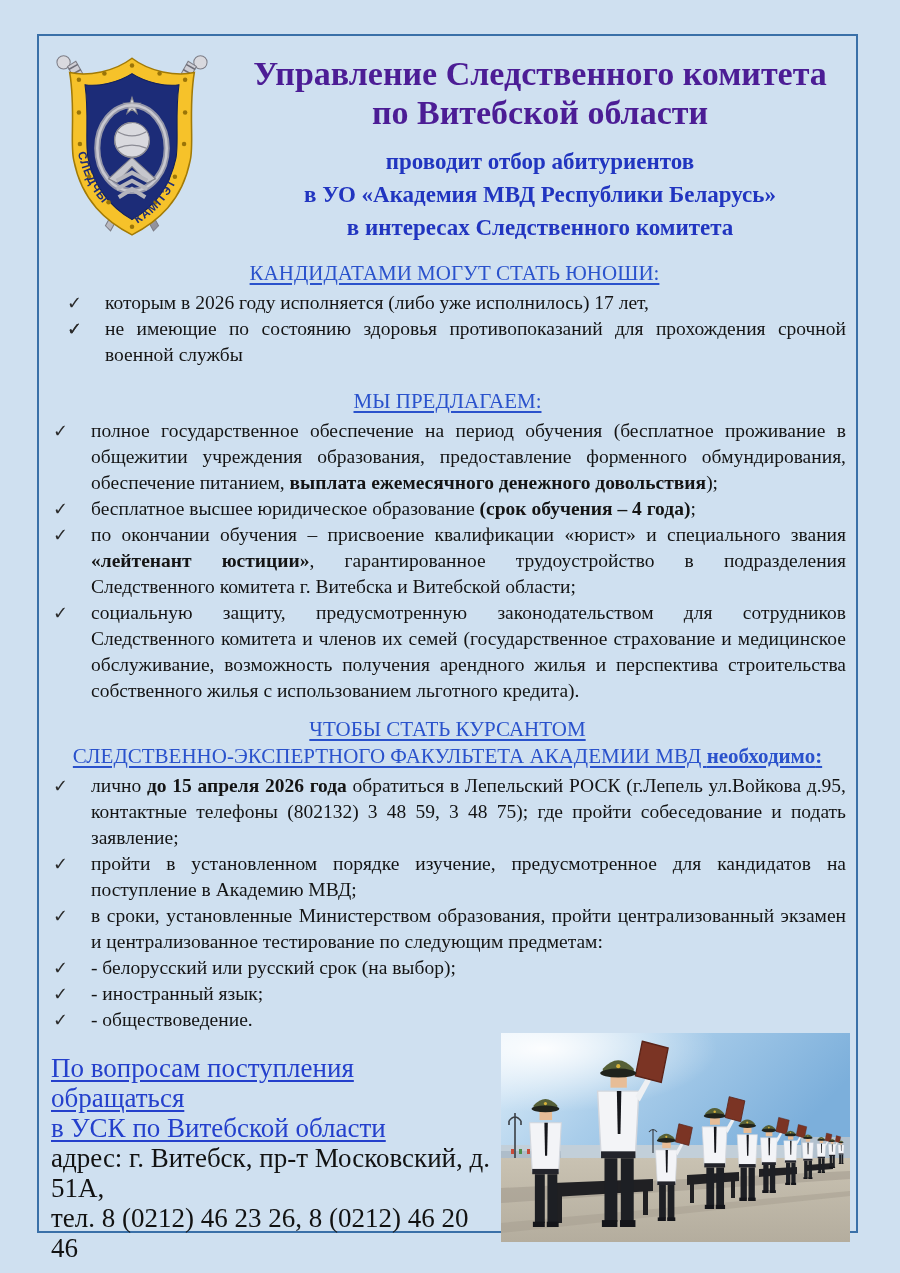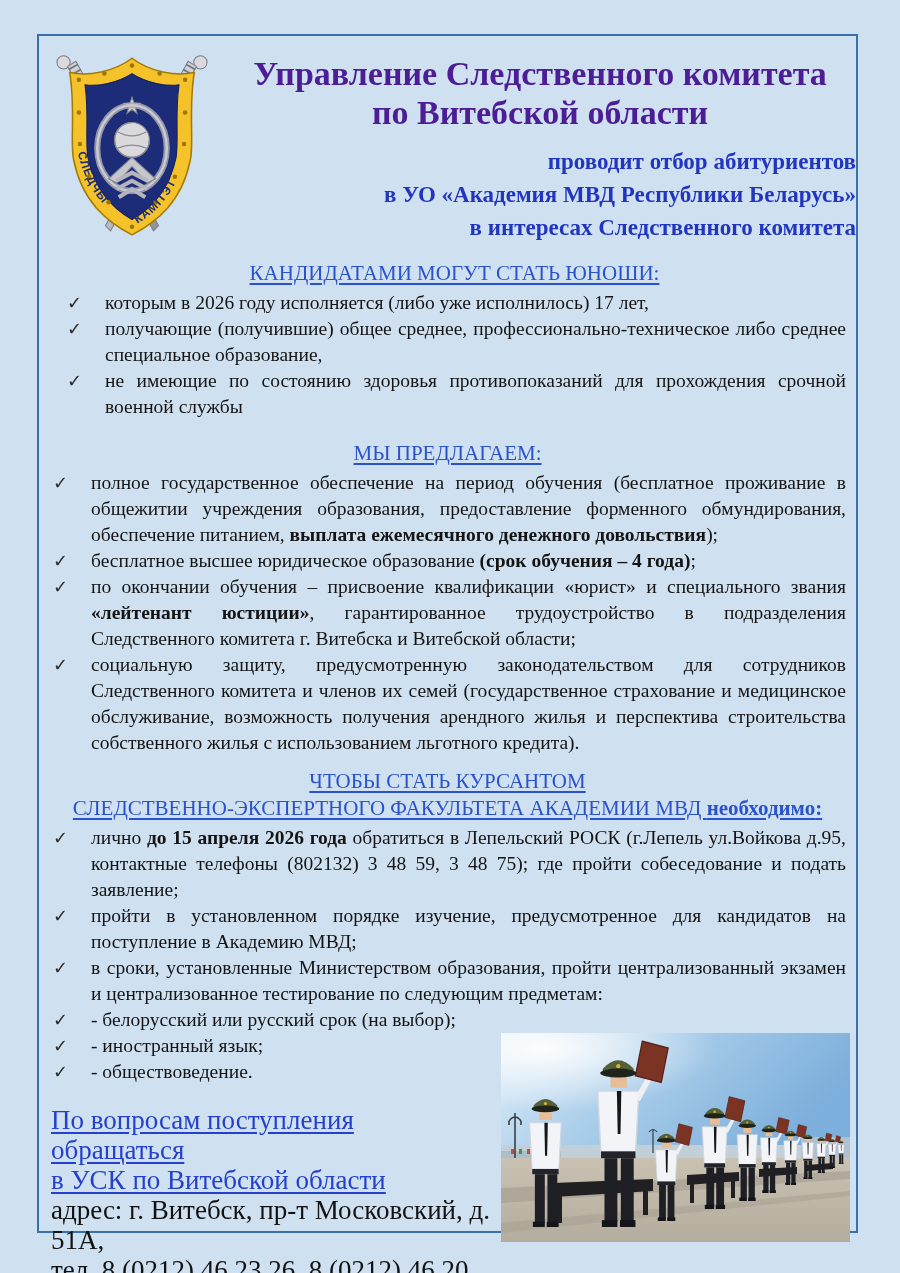--- a/index.html
+++ b/index.html
@@ -11,21 +11,21 @@
   .frame{
     position:absolute; left:37px; top:34px;
     width:817px; height:1195px;
     border:2px solid #3a70a8;
   }
   
   .emblem{ position:absolute; left:4px; top:10px; width:178px; height:192px; }
   
   .header{ margin-left:185px; padding-top:18px; text-align:center; }
   .title{ font-size:34px; font-weight:bold; color:#4c1d95; line-height:39px; }
-  .subtitle{ margin-top:13px; font-size:23px; font-weight:bold; color:#2135c0; line-height:33px;text-align:right; }
+  .subtitle{ margin-top:13px; font-size:23px; font-weight:bold; color:#2135c0; line-height:33px; }
   
   .sec-h{
     text-align:center; color:#2a52cc; font-size:21px; line-height:27px;
     text-decoration:underline; text-underline-offset:3px;
   }
   .sec-h .b{ font-weight:bold; }
   .sec1{ margin-top:16px;padding-left:14px; }
   .sec2{ margin-top:20px; }
   .sec3{ margin-top:12px; }
   ul.blist{ list-style:none; margin:3px 0 0 0; padding:0 10px 0 10px; }
@@ -130,21 +130,21 @@
         <div>проводит отбор абитуриентов</div>
         <div>в УО «Академия МВД Республики Беларусь»</div>
         <div>в интересах Следственного комитета</div>
       </div>
     </div>
 
     <section class="sec1">
       <div class="sec-h">КАНДИДАТАМИ МОГУТ СТАТЬ ЮНОШИ:</div>
       <ul class="blist">
           <li><span class="check">✓</span><span>которым в 2026 году исполняется (либо уже исполнилось) 17 лет,</span></li>
-          <li><span class="check">✓</span><span>получающие (получившие) общее среднее, профессионально-техническое либо среднее специальное образование,</span></li>
+          <li><span class="check">✓</span></li>
           <li><span class="check">✓</span><span>не имеющие по состоянию здоровья противопоказаний для прохождения срочной военной службы</span></li>
         </ul>
     </section>
 
     <section class="sec2">
       <div class="sec-h">МЫ ПРЕДЛАГАЕМ:</div>
       <ul class="blist">
           <li><span class="check">✓</span><span>полное государственное обеспечение на период обучения (бесплатное проживание в общежитии учреждения образования, предоставление форменного обмундирования, обеспечение питанием, </span><span class="b">выплата ежемесячного денежного довольствия</span><span>);</span></li>
           <li><span class="check">✓</span><span>бесплатное высшее юридическое образование </span><span class="b">(срок обучения – 4 года)</span><span>;</span></li>
           <li><span class="check">✓</span><span>по окончании обучения – присвоение квалификации «юрист» и специального звания </span><span class="b">«лейтенант юстиции»</span><span>, гарантированное трудоустройство в подразделения Следственного комитета г. Витебска и Витебской области;</span></li>

